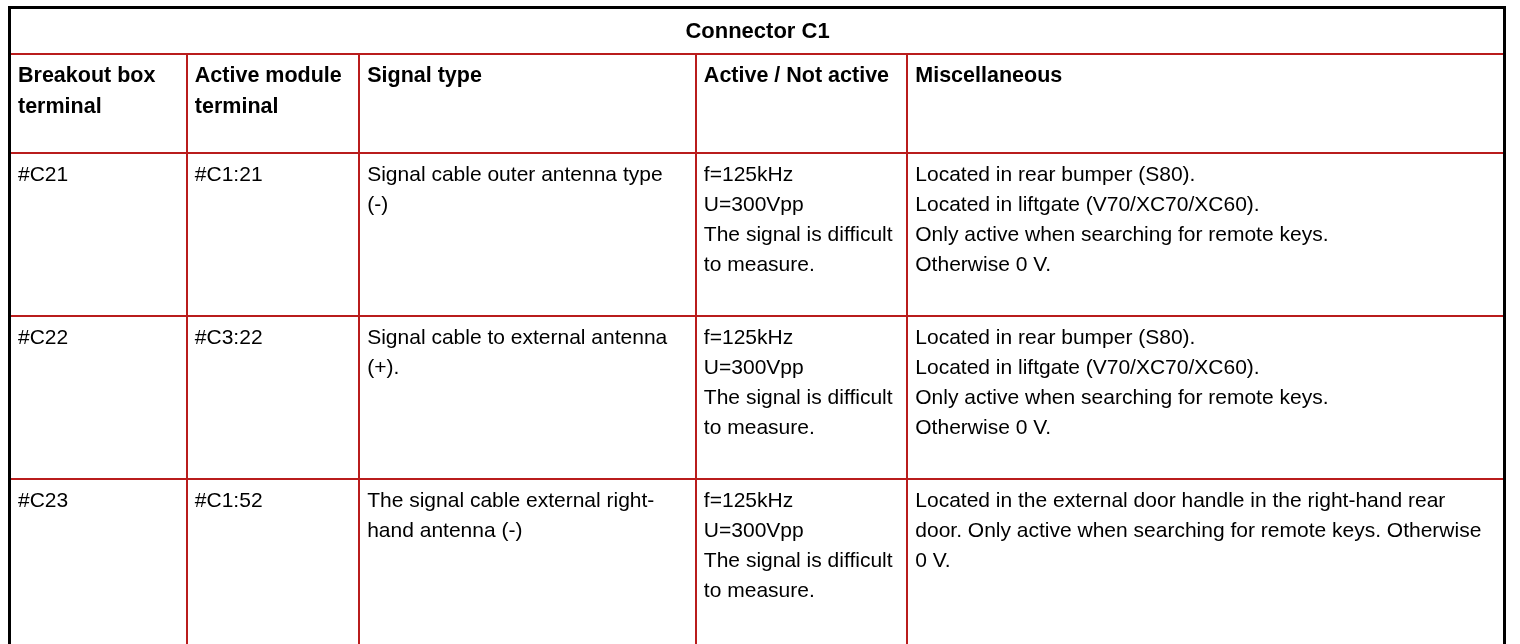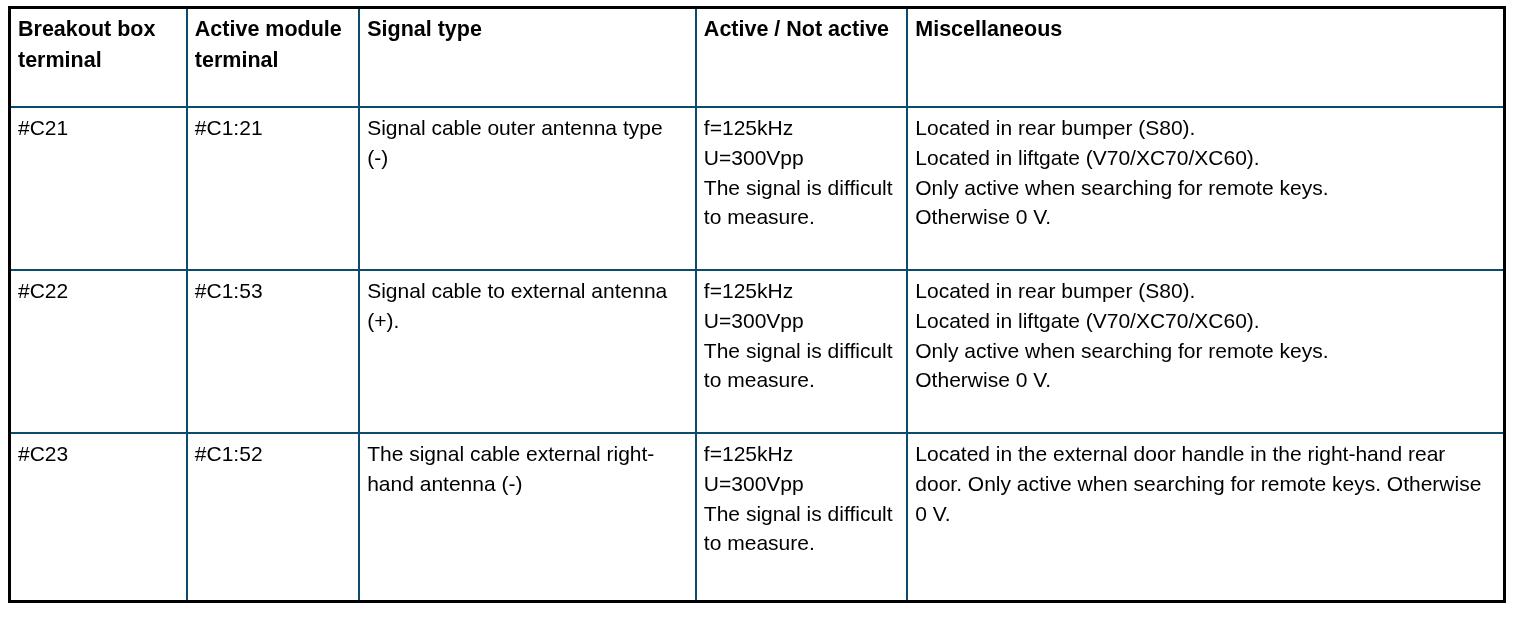--- a/index.html
+++ b/index.html
@@ -27,21 +27,21 @@
   table.connector-table {
     border-collapse: collapse;
     table-layout: fixed;
     width: 1498px;
     border: 3px solid #000000;
     background: #ffffff;
   }
 
   table.connector-table td,
   table.connector-table th {
-    border: 2px solid #0c4a6e;
+    border: 2px solid #b91c1c;
     vertical-align: top;
     padding: 5px 6px 6px 7px;
     font-size: 21px;
     line-height: 1.42;
     font-weight: normal;
     text-align: left;
     background: #ffffff;
   }
 
   
@@ -84,20 +84,23 @@
 <div class="sheet">
   <table class="connector-table">
     <colgroup>
       <col class="c-breakout">
       <col class="c-module">
       <col class="c-signal">
       <col class="c-active">
       <col class="c-misc">
     </colgroup>
     <tbody>
+      <tr class="title-row">
+        <td colspan="5">Connector C1</td>
+      </tr>
       <tr class="head-row">
         <th>Breakout box terminal</th>
         <th>Active module terminal</th>
         <th>Signal type</th>
         <th>Active / Not active</th>
         <th>Miscellaneous</th>
       </tr>
 
       <tr class="data-row">
         <td>
@@ -120,21 +123,21 @@
 Only active when searching for remote keys.
 Otherwise 0 V.</span>
           </td>
       </tr>
 
       <tr class="data-row">
         <td>
             <span class="cell-text">#C22</span>
           </td>
         <td>
-            <span class="cell-text">#C1:53</span>
+            <span class="cell-text">#C3:22</span>
           </td>
         <td>
             <span class="cell-text">Signal cable to external antenna (+).</span>
           </td>
         <td>
             <span class="cell-text">f=125kHz
 U=300Vpp
 The signal is difficult to measure.</span>
           </td>
         <td>

